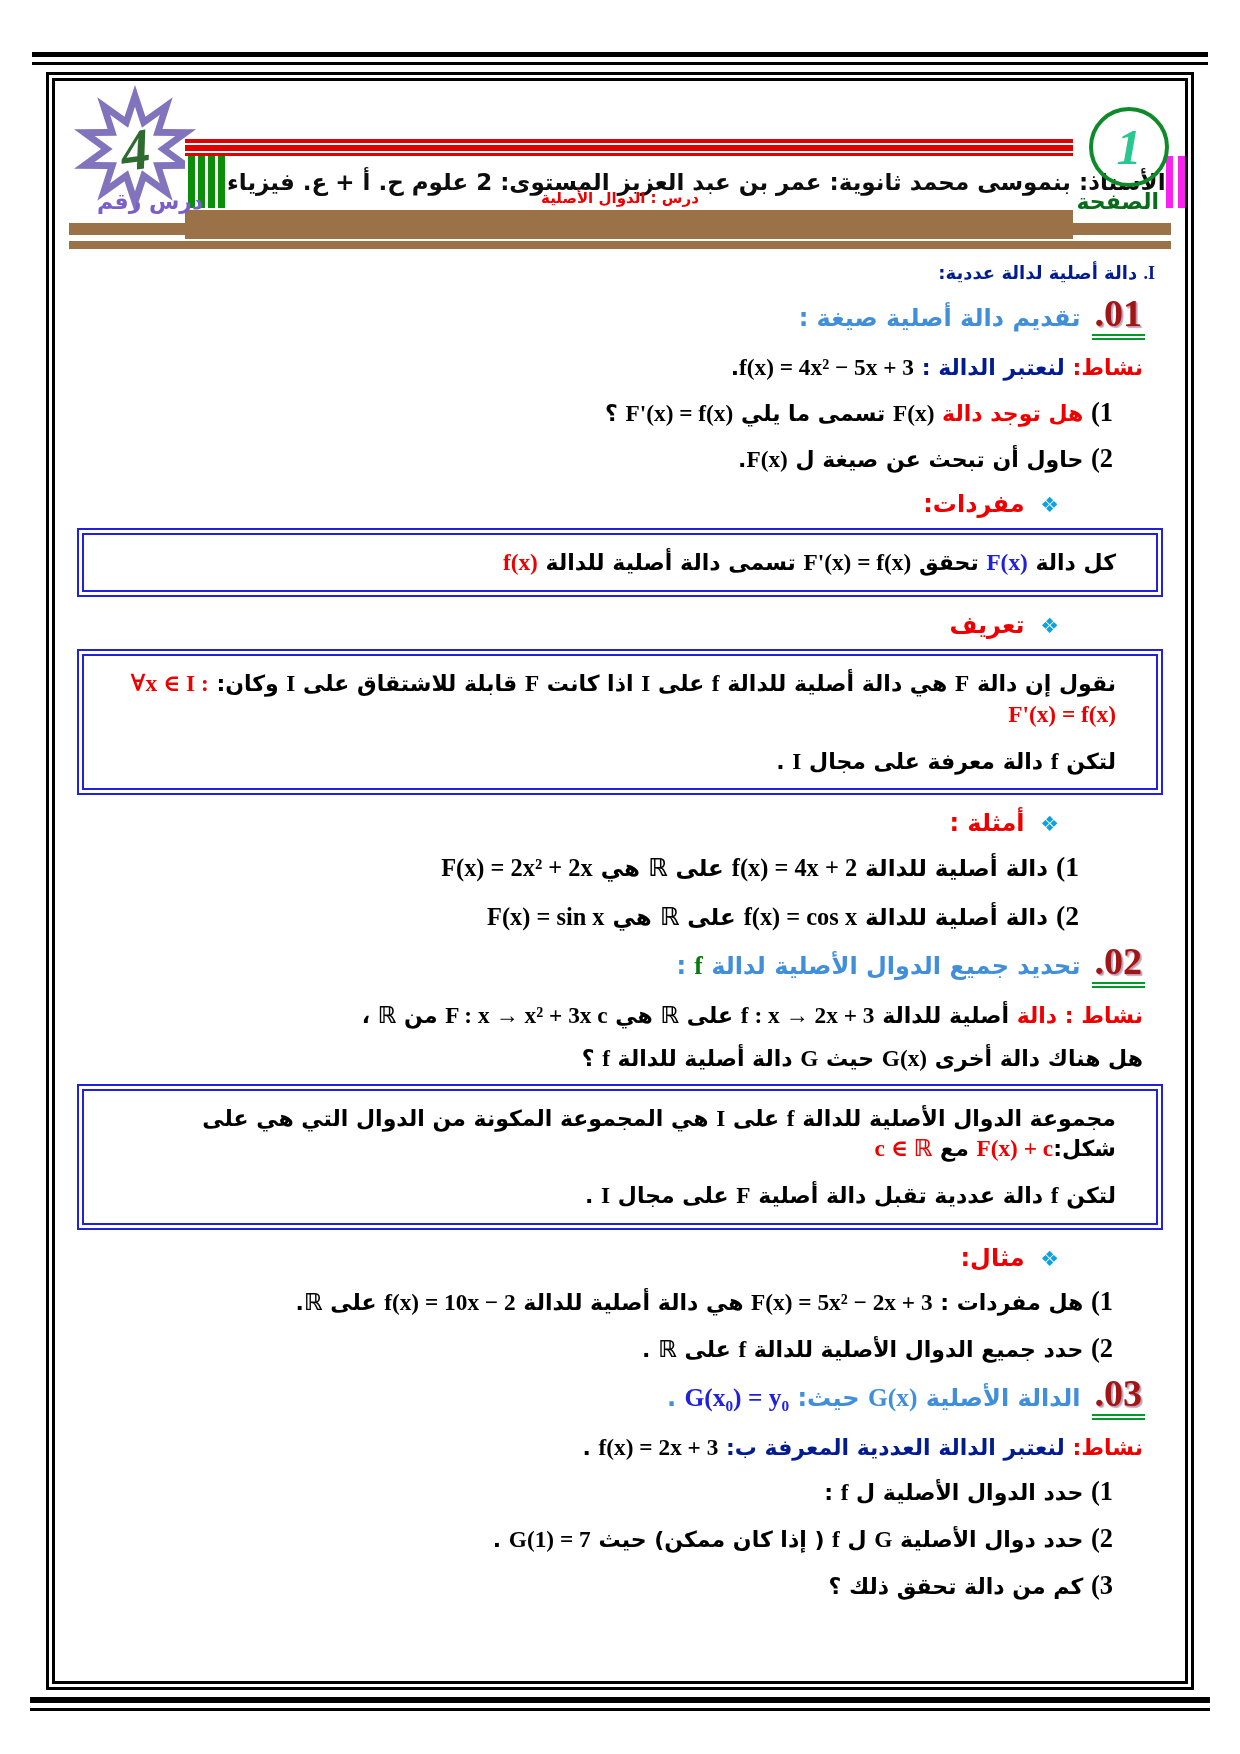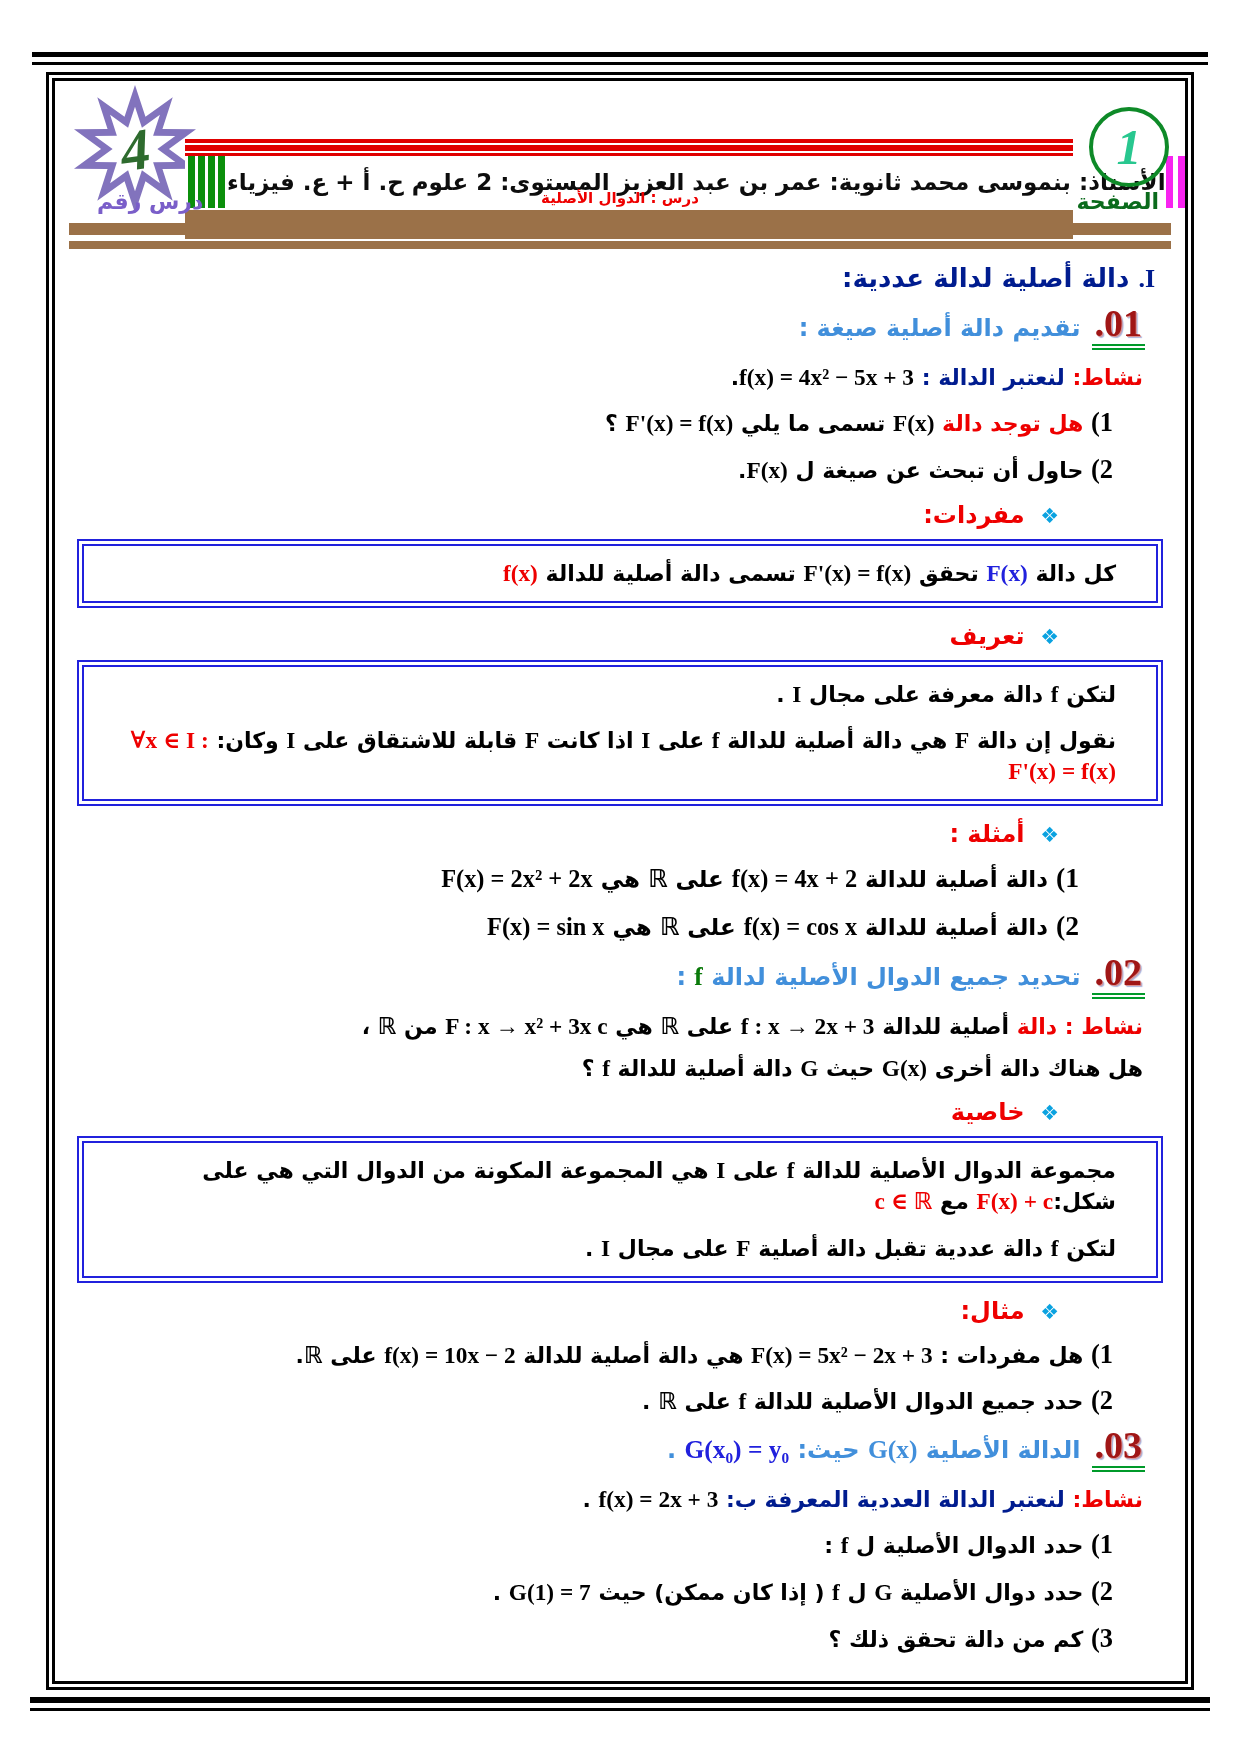--- a/index.html
+++ b/index.html
@@ -35,21 +35,21 @@
           color:#28c78f;font-style:italic;line-height:1;}
   .lbl-page{position:absolute;right:14px;top:102px;font-size:22px;font-weight:bold;color:#0b6b1c;}
   .lbl-title{position:absolute;left:0;right:0;top:102px;text-align:center;font-size:15px;font-weight:bold;color:#ee0000;direction:rtl;}
   .lbl-num{position:absolute;left:30px;top:102px;font-size:22px;font-weight:bold;color:#7a5ec9;}
   .hbar1{flex:none;height:12px;background:#9b7148;margin:2px 2px 0;}
   .hbar2{flex:none;height:8px;background:#9b7148;margin:6px 2px 0;}
 
   
   .content{flex:1;direction:rtl;padding:0 8px;color:#000;}
   .ln{font-size:22px;font-weight:bold;line-height:1.32;margin-top:12px;padding-right:22px;text-align:right;}
-  .sec1{font-size:26px;color:#1a1ac8;margin-top:12px;padding-right:10px;}
+  .sec1{font-size:18px;color:#1a1ac8;margin-top:12px;padding-right:10px;}
   .numhead{margin-top:8px;padding-right:20px;text-align:right;}
   .bignum{font-family:"Liberation Serif","DejaVu Serif",serif;font-size:38px;font-weight:bold;
           color:#a01616;line-height:1;display:inline-block;padding:0 3px 2px;
           border-bottom:6px double #009a2a;text-shadow:1px 1px 0 #d89090,2px 2px 1px #aab4dd;}
   .numtitle{font-size:24px;font-weight:bold;margin-right:6px;}
   .item{padding-right:52px;}
   .item-ex{padding-right:86px;font-size:23px;}
   .bullet-ln{margin-top:14px;padding-right:106px;text-align:right;font-weight:bold;}
   .bullet{color:#0aa2e0;font-size:21px;margin-inline-end:10px;}
   .bhw{color:#ee0000;font-size:24px;font-weight:bold;}
@@ -126,42 +126,38 @@
       </div>
       <div class="box">
         <div class="ln"><span>كل دالة </span><span class="m cblue">F(x)</span><span> تحقق </span><span class="m">F'(x) = f(x)</span><span> تسمى دالة أصلية للدالة </span><span class="m cr">f(x)</span></div>
       </div>
 
       <div class="bullet-ln">
         <span class="bullet">❖</span>
         <span class="bhw">تعريف</span>
       </div>
       <div class="box">
+        <div class="ln"><span>نقول إن دالة </span><span class="m">F</span><span> هي دالة أصلية للدالة </span><span class="m">f</span><span> على </span><span class="m">I</span><span> اذا كانت </span><span class="m">F</span><span> قابلة للاشتقاق على </span><span class="m">I</span><span> وكان: </span><span class="m cr">∀x ∈ I : F'(x) = f(x)</span></div>
         <div class="ln"><span>لتكن </span><span class="m">f</span><span> دالة معرفة على مجال </span><span class="m">I</span><span> .</span></div>
-        <div class="ln"><span>نقول إن دالة </span><span class="m">F</span><span> هي دالة أصلية للدالة </span><span class="m">f</span><span> على </span><span class="m">I</span><span> اذا كانت </span><span class="m">F</span><span> قابلة للاشتقاق على </span><span class="m">I</span><span> وكان: </span><span class="m cr">∀x ∈ I : F'(x) = f(x)</span></div>
       </div>
 
       <div class="bullet-ln">
         <span class="bullet">❖</span>
         <span class="bhw">أمثلة :</span>
       </div>
       <div class="ln item-ex"><span class="num">1)</span><span> دالة أصلية للدالة </span><span class="m">f(x) = 4x + 2</span><span> على </span><span class="m">ℝ</span><span> هي </span><span class="m">F(x) = 2x² + 2x</span></div>
       <div class="ln item-ex"><span class="num">2)</span><span> دالة أصلية للدالة </span><span class="m">f(x) = cos x</span><span> على </span><span class="m">ℝ</span><span> هي </span><span class="m">F(x) = sin x</span></div>
 
       <div class="numhead">
         <span class="bignum">02.</span>
         <span class="numtitle"><span class="csky">تحديد جميع الدوال الأصلية لدالة </span><span class="m cgreen">f</span><span class="csky"> :</span></span>
       </div>
       <div class="ln"><span class="cr">نشاط : دالة </span><span>أصلية للدالة </span><span class="m">f : x → 2x + 3</span><span> على </span><span class="m">ℝ</span><span> هي </span><span class="m">F : x → x² + 3x c</span><span> من </span><span class="m">ℝ</span><span> ،</span></div>
       <div class="ln"><span>هل هناك دالة أخرى </span><span class="m">G(x)</span><span> حيث </span><span class="m">G</span><span> دالة أصلية للدالة </span><span class="m">f</span><span> ؟</span></div>
 
-      <div class="bullet-ln">
-        <span class="bullet">❖</span>
-        <span class="bhw">خاصية</span>
-      </div>
       <div class="box">
         <div class="ln"><span>مجموعة الدوال الأصلية للدالة </span><span class="m">f</span><span> على </span><span class="m">I</span><span> هي المجموعة المكونة من الدوال التي هي على شكل:</span><span class="m cr">F(x) + c</span><span> مع </span><span class="m cr">c ∈ ℝ</span></div>
         <div class="ln"><span>لتكن </span><span class="m">f</span><span> دالة عددية تقبل دالة أصلية </span><span class="m">F</span><span> على مجال </span><span class="m">I</span><span> .</span></div>
       </div>
 
       <div class="bullet-ln">
         <span class="bullet">❖</span>
         <span class="bhw">مثال:</span>
       </div>
       <div class="ln item"><span class="num">1)</span><span> هل مفردات : </span><span class="m">F(x) = 5x² − 2x + 3</span><span> هي دالة أصلية للدالة </span><span class="m">f(x) = 10x − 2</span><span> على </span><span class="m">ℝ</span><span>.</span></div>

